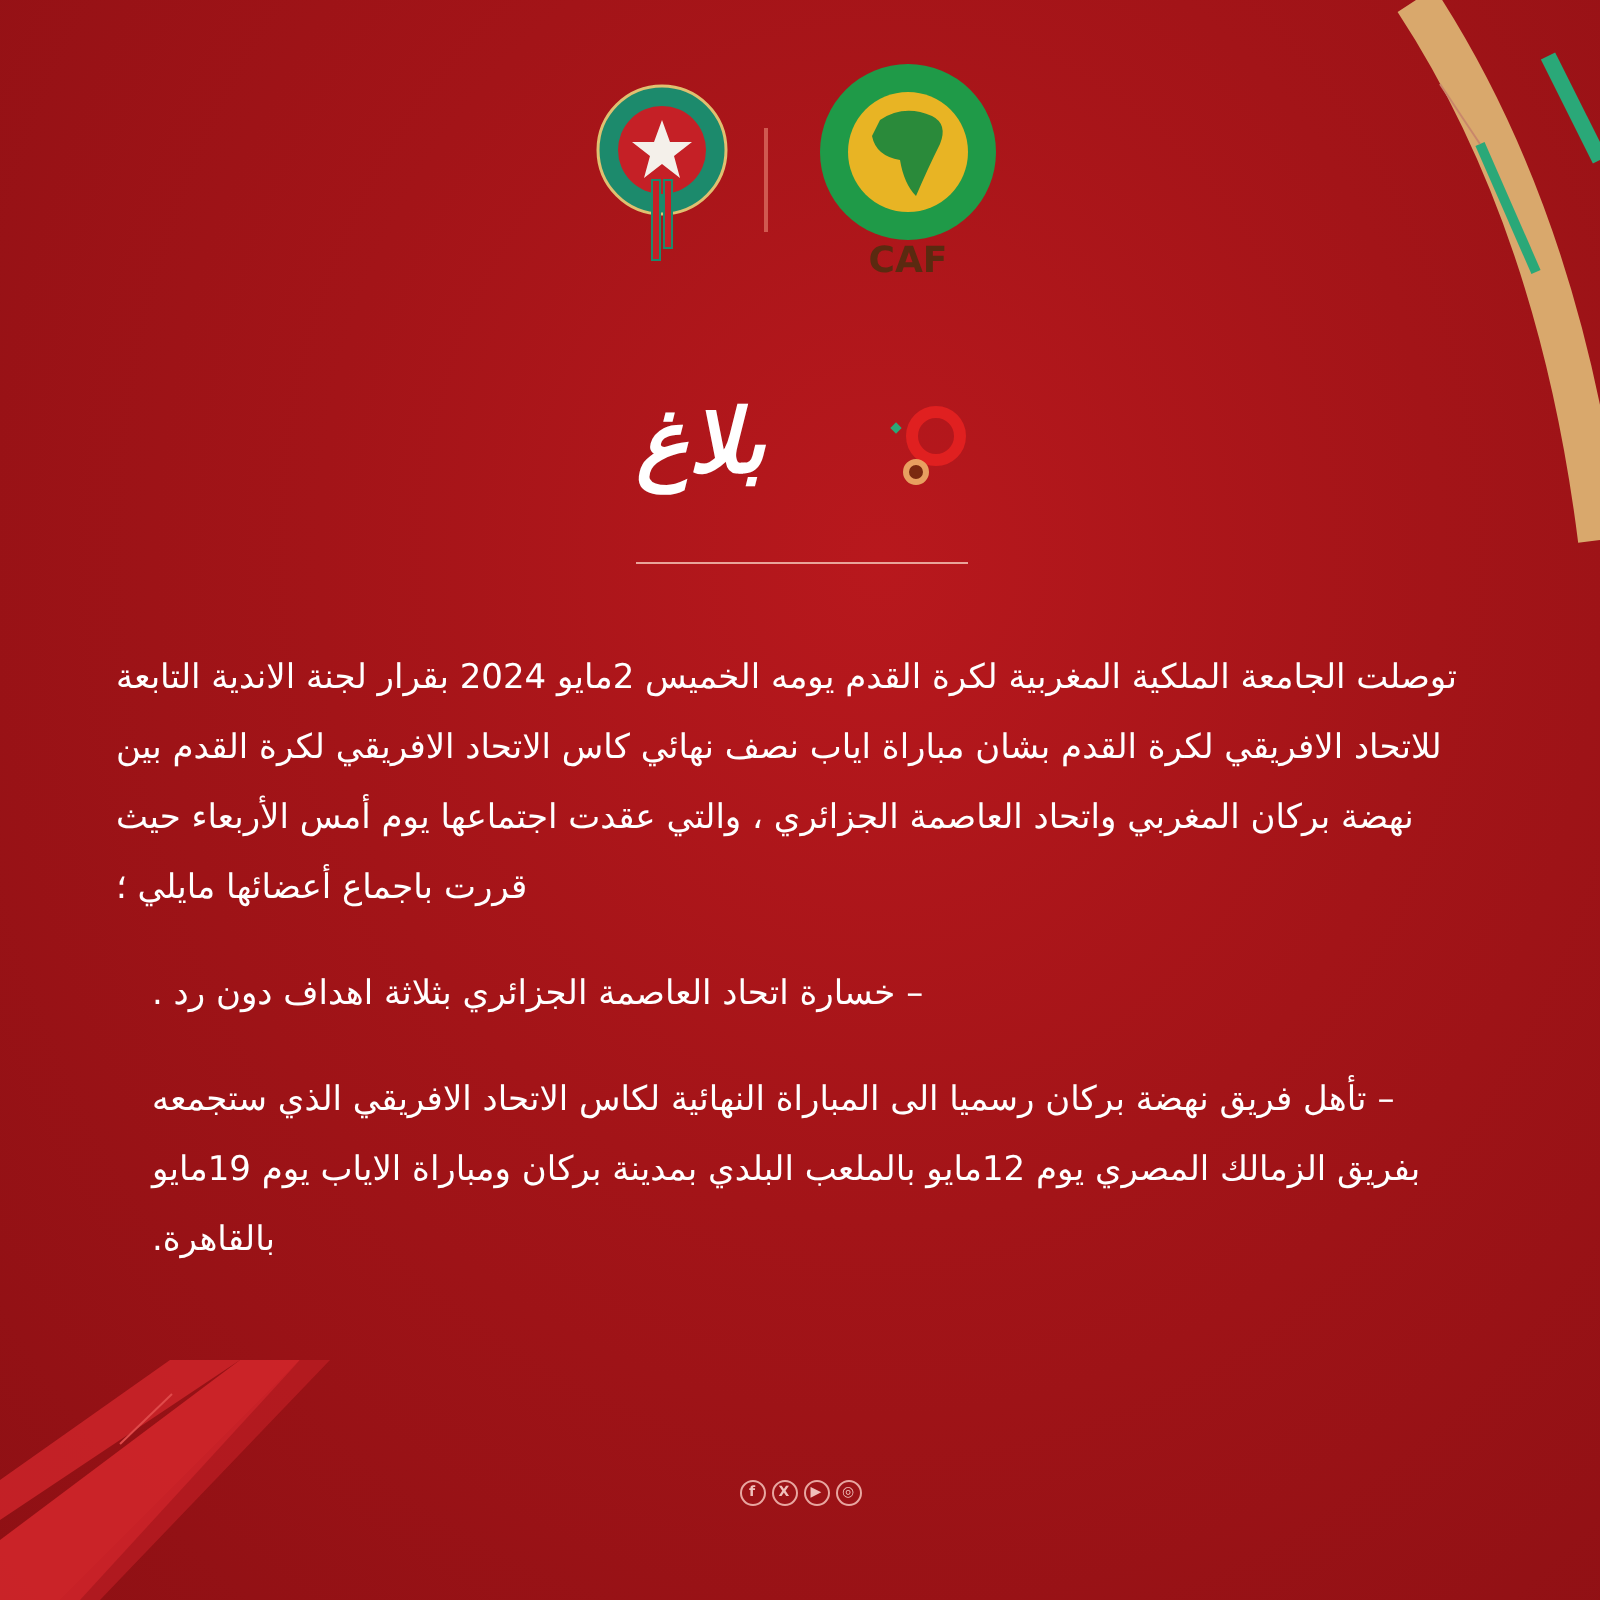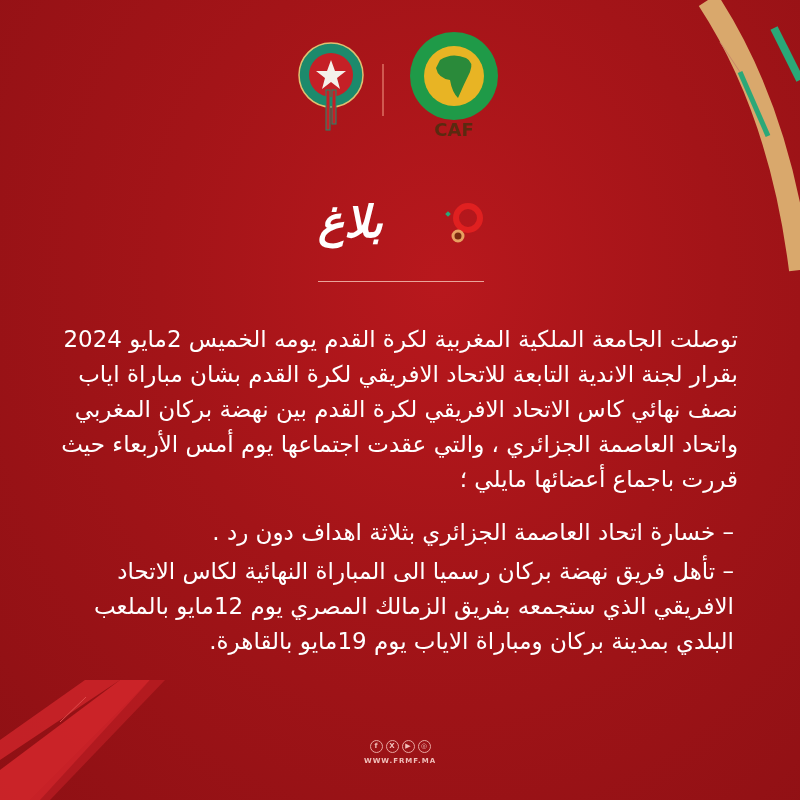--- a/index.html
+++ b/index.html
@@ -15,25 +15,25 @@
   .caf-logo { position:absolute; left:404px; top:0; width:100px; height:108px; }
   .title-wrap { position:absolute; top:192px; left:0; width:800px; height:70px;font-style:italic; }
   .title {
     position:absolute; left:318px; top:0; font-size:44px; font-weight:bold; color:#fff;
     direction:rtl; line-height:60px;
   }
   .title-icon { position:absolute; left:440px; top:8px; width:50px; height:50px; }
   .title-rule { position:absolute; left:318px; top:281px; width:166px; height:1px; background:#e9a49a; }
   .body {
     position:absolute; left:58px; top:322px; width:680px;
-    direction:rtl; text-align:right; color:#fff;
-    font-family: "DejaVu Sans", sans-serif; font-size:23px; line-height:35px;
+    direction:rtl; text-align:left; color:#fff;
+    font-family: "DejaVu Sans", sans-serif; font-size:17px; line-height:35px;
   }
   .para { margin:0 0 18px 0; }
-  .bullets p { margin:4px; }
+  .bullets p { margin:18px; }
   .footer { position:absolute; left:0; top:740px; width:800px; text-align:center; }
   .socials { display:flex; justify-content:center; gap:3px; }
   .social {
     width:11px; height:11px; border:1px solid #e8a6a0; border-radius:50%;
     color:#f0c0bb; font-size:7px; line-height:11px; text-align:center;
     font-family:"DejaVu Sans", sans-serif; font-weight:bold;
   }
   .site { margin-top:4px; color:#f0c0bb; font-size:7px; letter-spacing:1px; font-weight:bold; }
 </style>
 </head>
@@ -85,14 +85,13 @@
   </div>
 </div>
 
 <div class="footer">
   <div class="socials">
     <span class="social">f</span>
     <span class="social">X</span>
     <span class="social">▶</span>
     <span class="social">◎</span>
   </div>
-  <div class="site">WWW.FRMF.MA</div>
 </div>
 
 </body></html>

